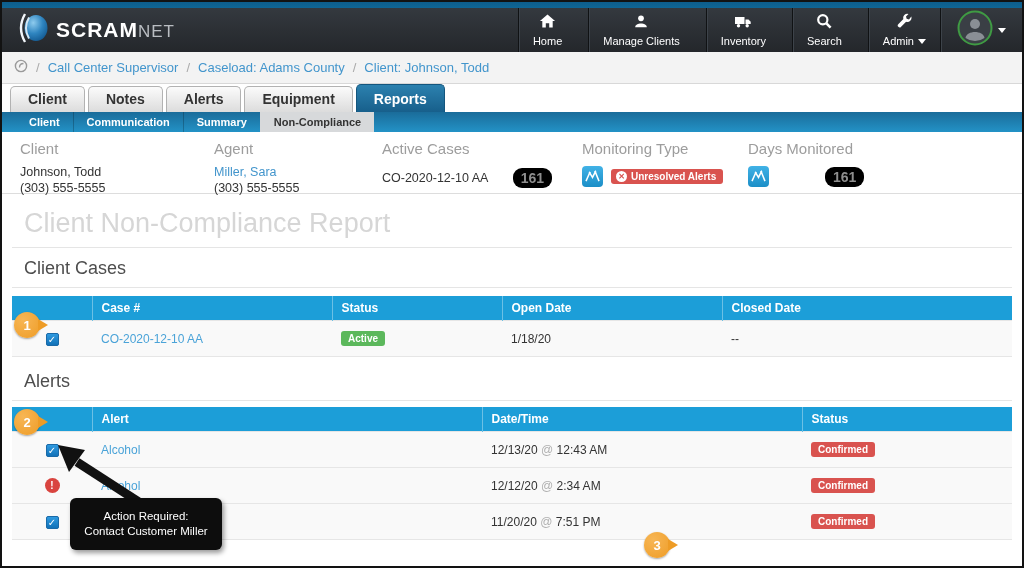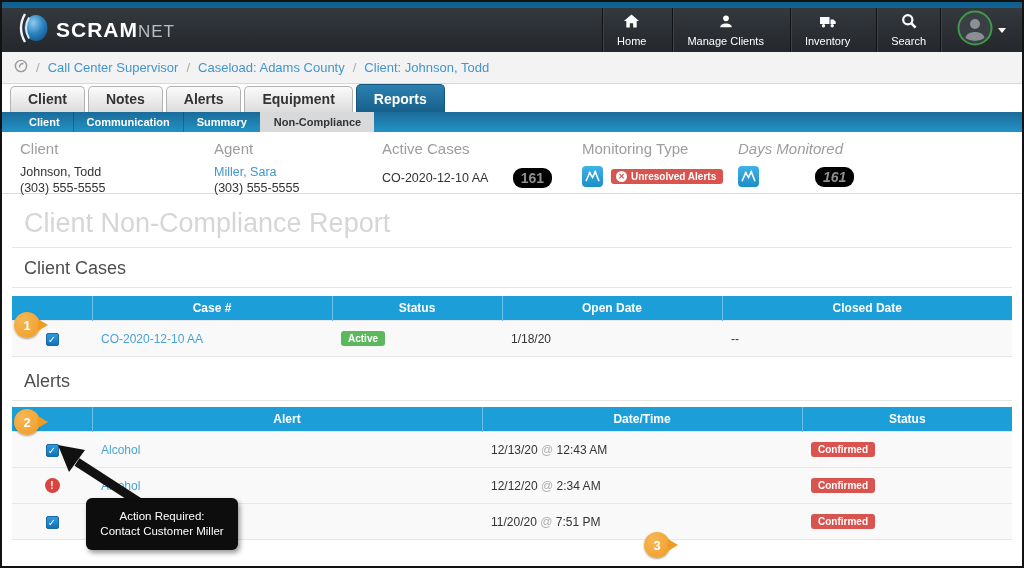--- a/index.html
+++ b/index.html
@@ -67,21 +67,21 @@
     display:flex; padding:8px 0 0 18px;
   }
   .info-col{ display:flex; flex-direction:column; }
   .info-label{ font-size:15px; color:#9d9d9d; margin-bottom:7px; }
   .info-val{ font-size:12.5px; color:#333; line-height:16px; }
   .info-link{ color:#4295cc; text-decoration:none; cursor:pointer; font-size:12.5px; line-height:16px;}
   .col-client{ width:182px; }
   .col-agent{ width:168px;margin-left:12px; }
   .col-cases{ width:170px; }
   .col-montype{ width:142px; margin-left:30px;}
-  .col-days{ width:200px; margin-left:14px;font-style:italic;}
+  .col-days{ width:200px; margin-left:24px;}
   .val-row{ display:flex; align-items:center; gap:8px; }
   .pill{
     background:#000000; color:#8e8e8e; font-size:14px; font-weight:bold;
     padding:2px 8px; border-radius:9px;
   }
   .cam-icon{
     width:21px; height:21px; border-radius:4px;
     background:linear-gradient(#41b2e6,#1b8ec7);
     display:flex; align-items:center; justify-content:center;
   }
@@ -96,21 +96,21 @@
 
   
   .content{ padding:10px 10px 0; background:#fff; }
   .report-title{ font-size:27px; font-weight:400; color:#d6d6d6; margin:4px 0 8px 12px; }
   .hr{ border:none; border-top:1px solid #e5e5e5; margin:0; }
   .section-h{ font-size:18px; font-weight:400; color:#4e4e4e; margin:10px 0 8px 12px; }
   .section-h.alerts{ margin-top:14px; }
 
   table{ width:100%; border-collapse:collapse; font-size:12px; table-layout:fixed; }
   thead th{
-    background:#1c9ed8; color:#fff; font-weight:bold; text-align:center;
+    background:#1c9ed8; color:#fff; font-weight:bold; text-align:left;
     padding:5px 9px; border-left:1px solid rgba(255,255,255,.35);
   }
   thead th:first-child{ border-left:none; }
   tbody td{ background:#f9f9f9; border-bottom:1px solid #e6e6e6; padding:10px 9px; color:#333; }
   tbody tr:first-child td{ border-top:1px solid #e6e6e6; }
   td.ckcell{ text-align:center; }
   a.cell-link{ color:#4aa3d8; text-decoration:none; cursor:pointer; }
   .at{ color:#b0b0b0; }
 
   .checkbox{
@@ -148,21 +148,21 @@
   .marker::after{
     content:""; position:absolute; right:-8px; top:7px;
     border-top:6px solid transparent; border-bottom:6px solid transparent;
     border-left:10px solid #ee9c26;
   }
   .marker.m1{ left:12px; top:310px; }
   .marker.m2{ left:12px; top:407px; }
   .marker.m3{ left:642px; top:530px; }
 
   .tooltip{
-    position:absolute; left:84px; top:496px; width:152px; z-index:30;
+    position:absolute; left:68px; top:496px; width:152px; z-index:30;
     background:#0d0d0d; color:#fff; font-size:11.5px; text-align:center;
     padding:11px 6px; border-radius:6px; line-height:15px;
     box-shadow:2px 3px 5px rgba(0,0,0,.4);
   }
   .annot-arrow{ position:absolute; left:45px; top:436px; z-index:29; }
 </style>
 </head>
 <body>
 
 <div class="frame">
@@ -218,20 +218,31 @@
       </div>
       <div class="nav-cell">
         <span>
           <svg width="16" height="16" viewBox="0 0 16 16">
               <circle cx="6.8" cy="6.8" r="4.6" fill="none" stroke="#fff" stroke-width="2.2"></circle>
               <line x1="10.4" y1="10.4" x2="14.6" y2="14.6" stroke="#fff" stroke-width="2.6"></line>
             </svg>
         </span>
         <span class="lbl">Search</span>
       </div>
+      <div class="nav-cell">
+        <span>
+          <svg width="16" height="16" viewBox="0 0 16 16" fill="#fff">
+              <path d="M15.3 3.6 a4.1 4.1 0 0 1 -5.2 5.1 L5.1 13.7 a1.85 1.85 0 1 1 -2.6 -2.6 L7.4 6.1 a4.1 4.1 0 0 1 5.1 -5.2 L10 3.4 l0.6 2.4 2.4 0.6 z"></path>
+            </svg>
+        </span>
+        <span class="lbl">
+            <span>Admin</span>
+            <span class="caret"></span>
+          </span>
+      </div>
       <div class="avatar-cell">
         <span>
           <svg width="36" height="36" viewBox="0 0 36 36">
             <circle cx="18" cy="18" r="16.5" fill="#3a3f45" stroke="#3f9b43" stroke-width="2"></circle>
             <circle cx="18" cy="14" r="5" fill="#8a8f95"></circle>
             <path d="M8.5 28 c1-8 18-8 19 0 a16.5 16.5 0 0 1 -19 0 z" fill="#8a8f95"></path>
           </svg>
         </span>
         <span class="caret"></span>
       </div>

